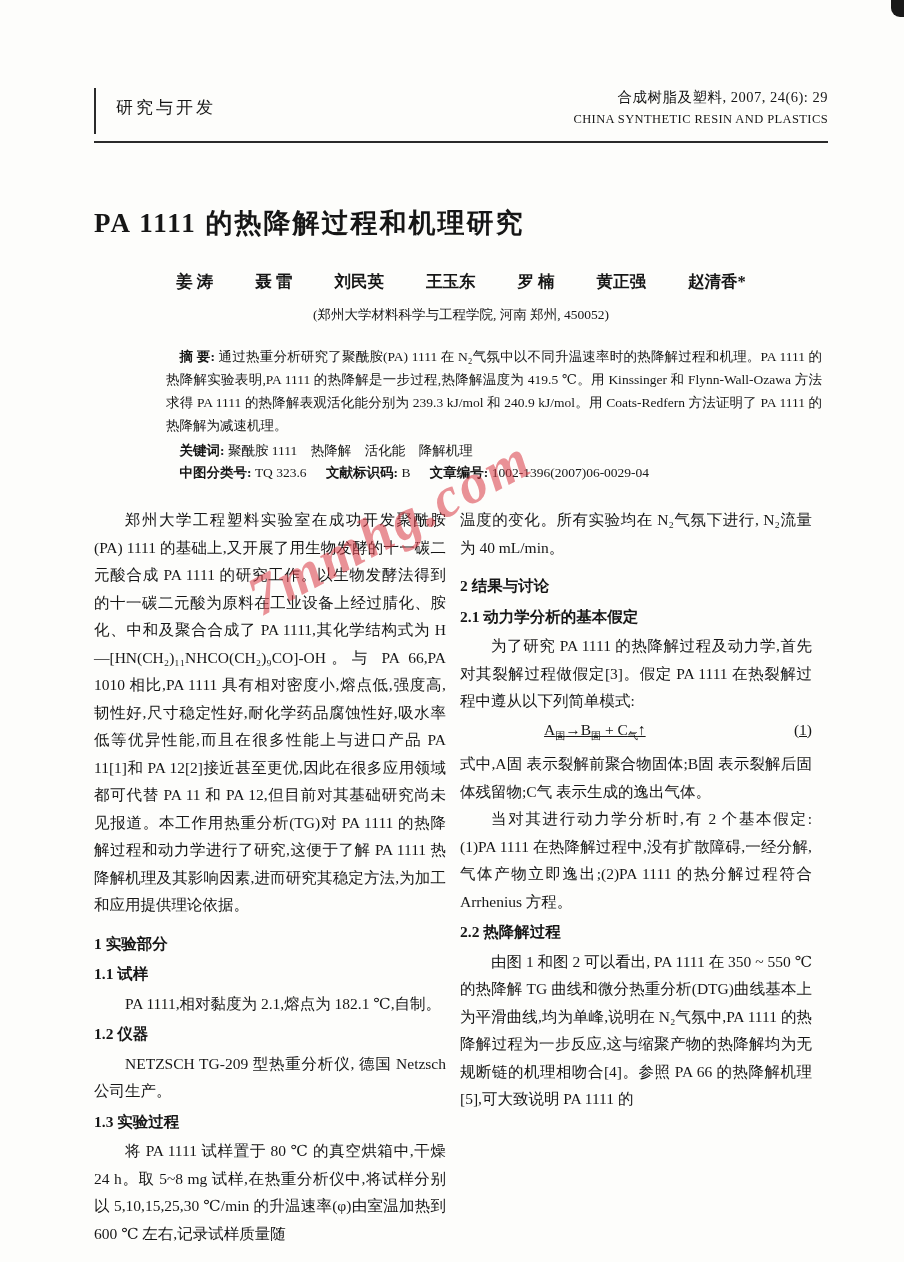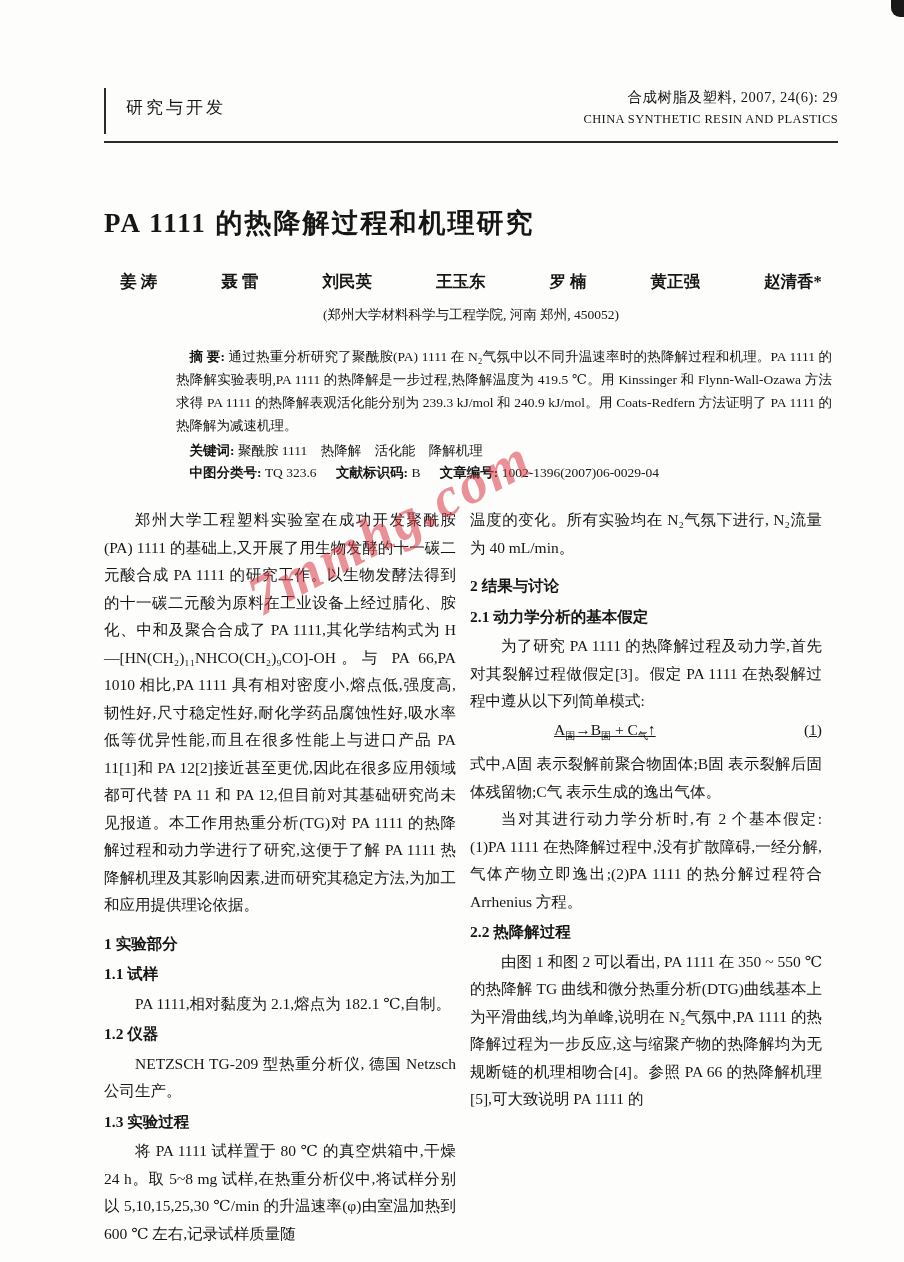--- a/index.html
+++ b/index.html
@@ -2,31 +2,31 @@
 <html><head>
 <meta charset="utf-8">
 <style>
   html,body { margin:0; padding:0; background:#ffffff; }
   .page {
     position:relative; width:904px; height:1262px; margin:0 auto;
     background:#fdfdfb; color:#161616; overflow:hidden;
     font-family:"Liberation Serif","DejaVu Serif",serif;
   }
   .scan-corner { position:absolute; right:0; top:0; width:13px; height:17px; background:#191919; border-bottom-left-radius:9px; }
-  .content { position:absolute; left:104px; top:88px; width:734px; }
+  .content { position:absolute; left:94px; top:88px; width:734px; }
 
   .header { display:flex; justify-content:space-between; align-items:flex-start; border-left:2px solid #2b2b2b; padding-left:20px; min-height:46px; }
   .header-left { font-size:17px; letter-spacing:3px; padding-top:8px; }
   .header-right { text-align:right; }
   .journal-cn { font-size:14.5px; letter-spacing:0.5px; }
   .journal-en { font-size:12.5px; margin-top:5px; letter-spacing:0.4px; }
   .header-rule { border:none; border-top:2px solid #2b2b2b; margin:7px 0 0 0; }
 
   .title { text-align:left; font-size:27px; font-weight:bold; letter-spacing:2px; margin:62px 0 0 0; }
-  .authors { display:flex; justify-content:center; gap:64px; margin-top:30px; font-size:16.5px; font-weight:bold; }
+  .authors { display:flex; justify-content:center; gap:42px; margin-top:30px; font-size:16.5px; font-weight:bold; }
   .affiliation { text-align:center; margin-top:13px; font-size:13.5px; }
 
   .abstract { margin:21px 0 0 72px; width:656px; font-size:13.5px; line-height:23px; text-align:justify; text-indent:1em; }
   .fn-label, .label-bold { font-weight:bold; }
   .keywords { margin:5px 0 0 72px; font-size:13.5px; text-indent:1em; }
   .meta { margin:4px 0 0 72px; font-size:13.5px; text-indent:1em; }
   .meta .pair { margin-right:16px; }
 
   .columns { display:flex; gap:14px; margin-top:24px; }
   .col { width:352px; font-size:15.5px; line-height:27.5px; text-align:justify; }

